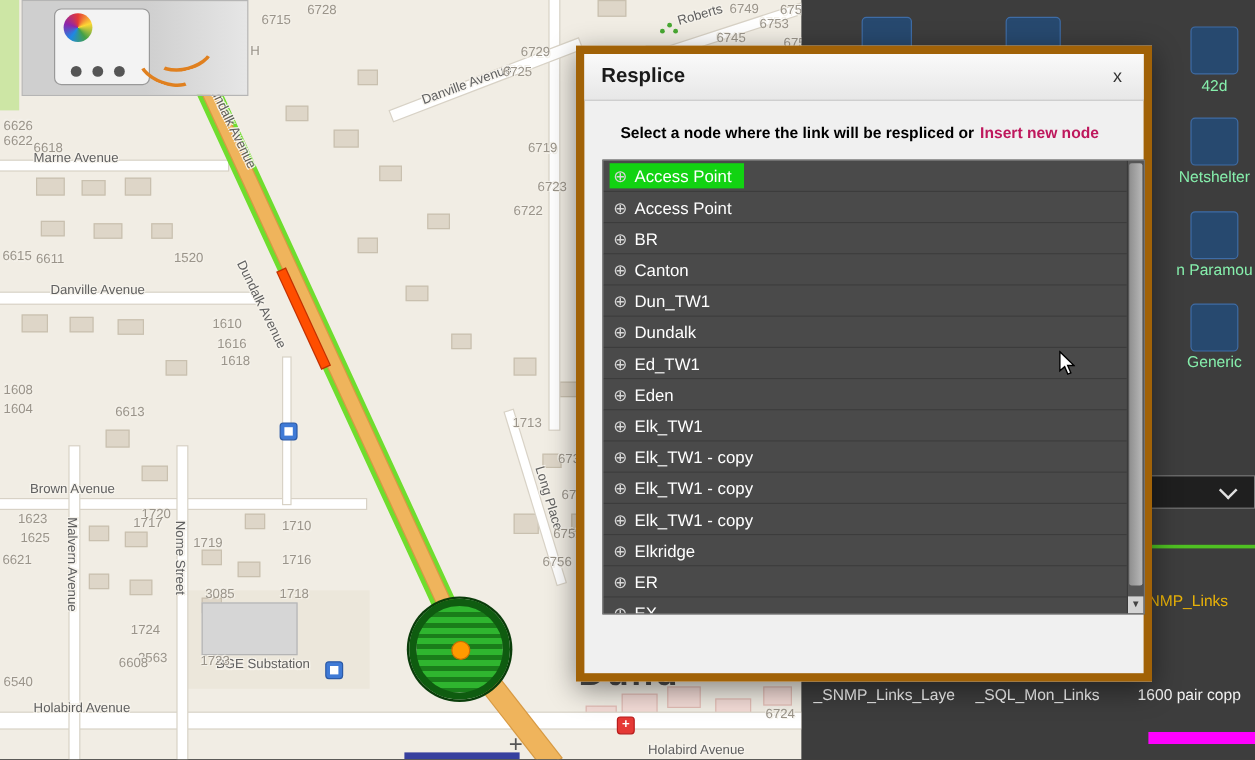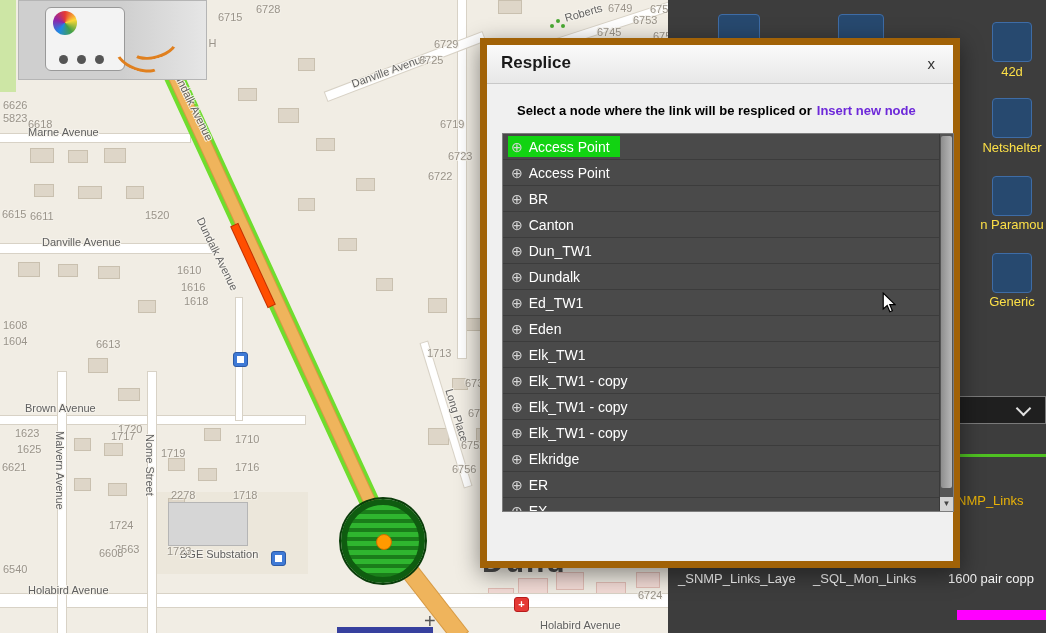--- a/index.html
+++ b/index.html
@@ -37,35 +37,35 @@
       background:conic-gradient(#e53935,#fdd835,#43a047,#1e88e5,#8e24aa,#e53935);}
   .photo-port{position:absolute;top:54px;width:9px;height:9px;border-radius:50%;background:#555;}
   .photo-cable{position:absolute;width:46px;height:26px;border:3px solid transparent;border-bottom:3px solid #e0801f;border-radius:50%;}
   #big-label{position:absolute;left:482px;top:545px;font-size:30px;font-weight:bold;letter-spacing:2px;color:#4a4a4a;z-index:4;}
   #zoom-plus{position:absolute;left:424px;top:610px;font-size:20px;color:#555;z-index:4;}
   #attrib-bar{position:absolute;left:337px;top:627px;width:96px;height:6px;background:#37409e;z-index:4;}
   .paw{position:absolute;width:4px;height:4px;border-radius:50%;background:#48a832;z-index:4;}
   
   #panel{position:absolute;left:668px;top:0;width:378px;height:633px;background:#3d3d3d;}
   .tile{position:absolute;width:40px;height:40px;border:1px solid #3e6ca6;border-radius:4px;background:#27496f;box-sizing:border-box;}
-  .tile-label{position:absolute;transform:translateX(-50%);font-size:13px;color:#fde047;white-space:nowrap;}
+  .tile-label{position:absolute;transform:translateX(-50%);font-size:13px;color:#86efac;white-space:nowrap;}
   #layer-dropdown{position:absolute;left:276px;top:396px;width:100px;height:26px;background:#1f1f1f;border:1px solid #7a7a7a;}
   .chev{position:absolute;right:16px;top:6px;width:9px;height:9px;border-right:2px solid #e0e0e0;border-bottom:2px solid #e0e0e0;transform:rotate(45deg);}
   #green-underline{position:absolute;left:272px;top:454px;width:106px;height:3px;}
   #links-partial{position:absolute;left:289px;top:493px;font-size:13px;color:#eab308;white-space:nowrap;}
   .layer-item{position:absolute;top:571px;font-size:13px;color:#f2f2f2;white-space:nowrap;}
   #magenta-bar{position:absolute;left:289px;top:610px;width:89px;height:10px;}
   
   #dialog{position:absolute;left:480px;top:38px;width:480px;height:530px;background:#f0f0f0;border:7px solid #a16207;
       box-shadow:0 6px 22px rgba(0,0,0,.45);z-index:20;box-sizing:border-box;}
   .dlg-titlebar{position:absolute;left:0;top:0;right:0;height:38px;background:linear-gradient(#fafafa,#e7e7e7);border-bottom:1px solid #c8c8c8;}
   .dlg-title{position:absolute;left:14px;top:8px;font-size:17px;font-weight:bold;color:#1a1a1a;}
   .dlg-close{position:absolute;right:18px;top:10px;font-size:15px;color:#333;cursor:default;}
   .dlg-prompt{position:absolute;left:30px;top:58px;font-size:13px;font-weight:bold;color:#000;white-space:nowrap;}
-  .insert-link{color:#6d28d9;margin-left:5px;text-decoration:none;cursor:pointer;}
+  .insert-link{color:#be185d;margin-left:5px;text-decoration:none;cursor:pointer;}
   .listbox{position:absolute;left:15px;top:88px;width:450px;height:377px;background:#474747;border:1px solid #7d7d7d;overflow:hidden;box-sizing:content-box;}
   #node-list{position:absolute;left:0;top:0;right:13px;}
   .list-row{height:25px;display:flex;align-items:center;padding-left:5px;border-bottom:1px solid #3c3c3c;background:#4a4a4a;}
   .row-inner{display:inline-flex;align-items:center;height:21px;padding:0 10px 0 3px;color:#fff;font-size:14px;}
   .row-inner.selected{background:#12d312;}
   .plus-icon{font-size:14px;color:#d5d5d5;margin-right:6px;line-height:1;}
   .scrollbar{position:absolute;right:0;top:0;bottom:0;width:13px;background:#555;border-left:1px solid #3a3a3a;}
   .sb-thumb{position:absolute;left:1px;right:1px;top:2px;height:352px;background:linear-gradient(90deg,#8e8e8e,#b8b8b8);border-radius:2px;}
   .sb-down{position:absolute;left:0;right:0;bottom:0;height:14px;background:#d4d4d4;color:#444;font-size:8px;text-align:center;line-height:14px;}
   .dlg-buttons{position:absolute;right:8px;bottom:9px;display:flex;gap:6px;}
@@ -190,37 +190,37 @@
         <span class="hn" style="left: 653px; top: 30px;">6759</span>
         <span class="hn" style="left: 419px; top: 54px;">6725</span>
         <span class="hn" style="left: 434px; top: 38px;">6729</span>
         <span class="hn" style="left: 440px; top: 118px;">6719</span>
         <span class="hn" style="left: 448px; top: 150px;">6723</span>
         <span class="hn" style="left: 428px; top: 170px;">6722</span>
         <span class="hn" style="left: 600px; top: 234px;">6709</span>
         <span class="hn" style="left: 619px; top: 250px;">6713</span>
         <span class="hn" style="left: 600px; top: 220px;">6707</span>
         <span class="hn" style="left: 3px; top: 99px;">6626</span>
-        <span class="hn" style="left: 3px; top: 112px;">5823</span>
+        <span class="hn" style="left: 3px; top: 112px;">6622</span>
         <span class="hn" style="left: 28px; top: 118px;">6618</span>
         <span class="hn" style="left: 2px; top: 208px;">6615</span>
         <span class="hn" style="left: 30px; top: 210px;">6611</span>
         <span class="hn" style="left: 96px; top: 338px;">6613</span>
         <span class="hn" style="left: 145px; top: 209px;">1520</span>
         <span class="hn" style="left: 177px; top: 264px;">1610</span>
         <span class="hn" style="left: 181px; top: 281px;">1616</span>
         <span class="hn" style="left: 184px; top: 295px;">1618</span>
         <span class="hn" style="left: 3px; top: 335px;">1604</span>
         <span class="hn" style="left: 3px; top: 319px;">1608</span>
         <span class="hn" style="left: 15px; top: 427px;">1623</span>
         <span class="hn" style="left: 17px; top: 443px;">1625</span>
         <span class="hn" style="left: 118px; top: 423px;">1720</span>
         <span class="hn" style="left: 111px; top: 430px;">1717</span>
         <span class="hn" style="left: 161px; top: 447px;">1719</span>
-        <span class="hn" style="left: 171px; top: 489px;">2278</span>
+        <span class="hn" style="left: 171px; top: 489px;">3085</span>
         <span class="hn" style="left: 109px; top: 519px;">1724</span>
         <span class="hn" style="left: 115px; top: 543px;">2563</span>
         <span class="hn" style="left: 167px; top: 545px;">1723</span>
         <span class="hn" style="left: 233px; top: 489px;">1718</span>
         <span class="hn" style="left: 235px; top: 461px;">1716</span>
         <span class="hn" style="left: 235px; top: 433px;">1710</span>
         <span class="hn" style="left: 427px; top: 347px;">1713</span>
         <span class="hn" style="left: 497px; top: 337px;">1703</span>
         <span class="hn" style="left: 501px; top: 351px;">1701</span>
         <span class="hn" style="left: 465px; top: 377px;">6736</span>

